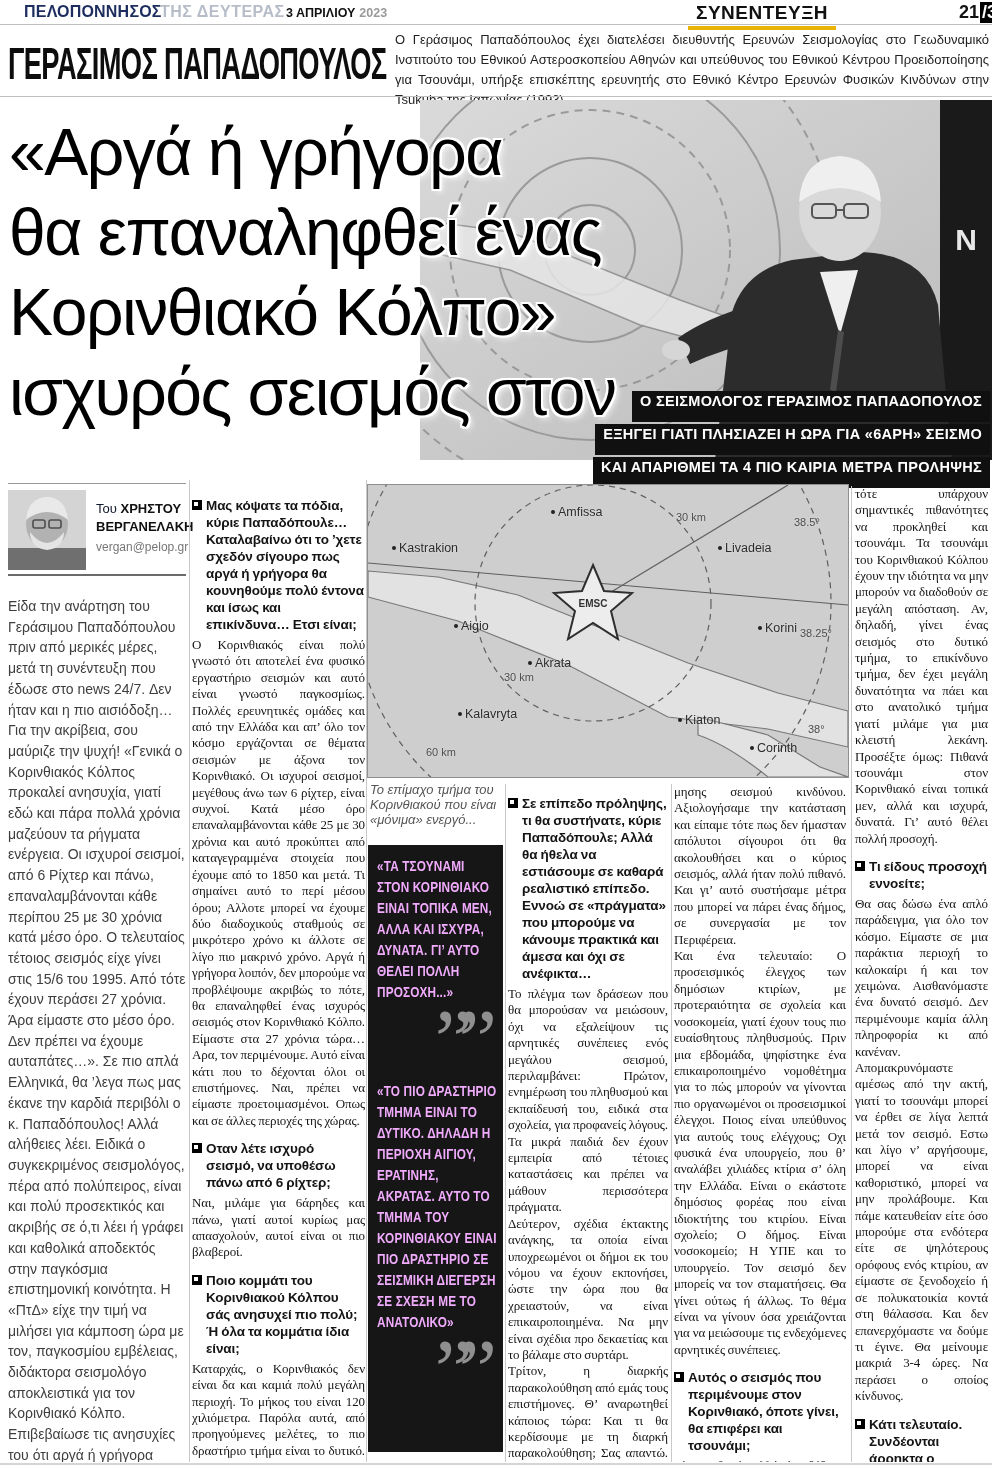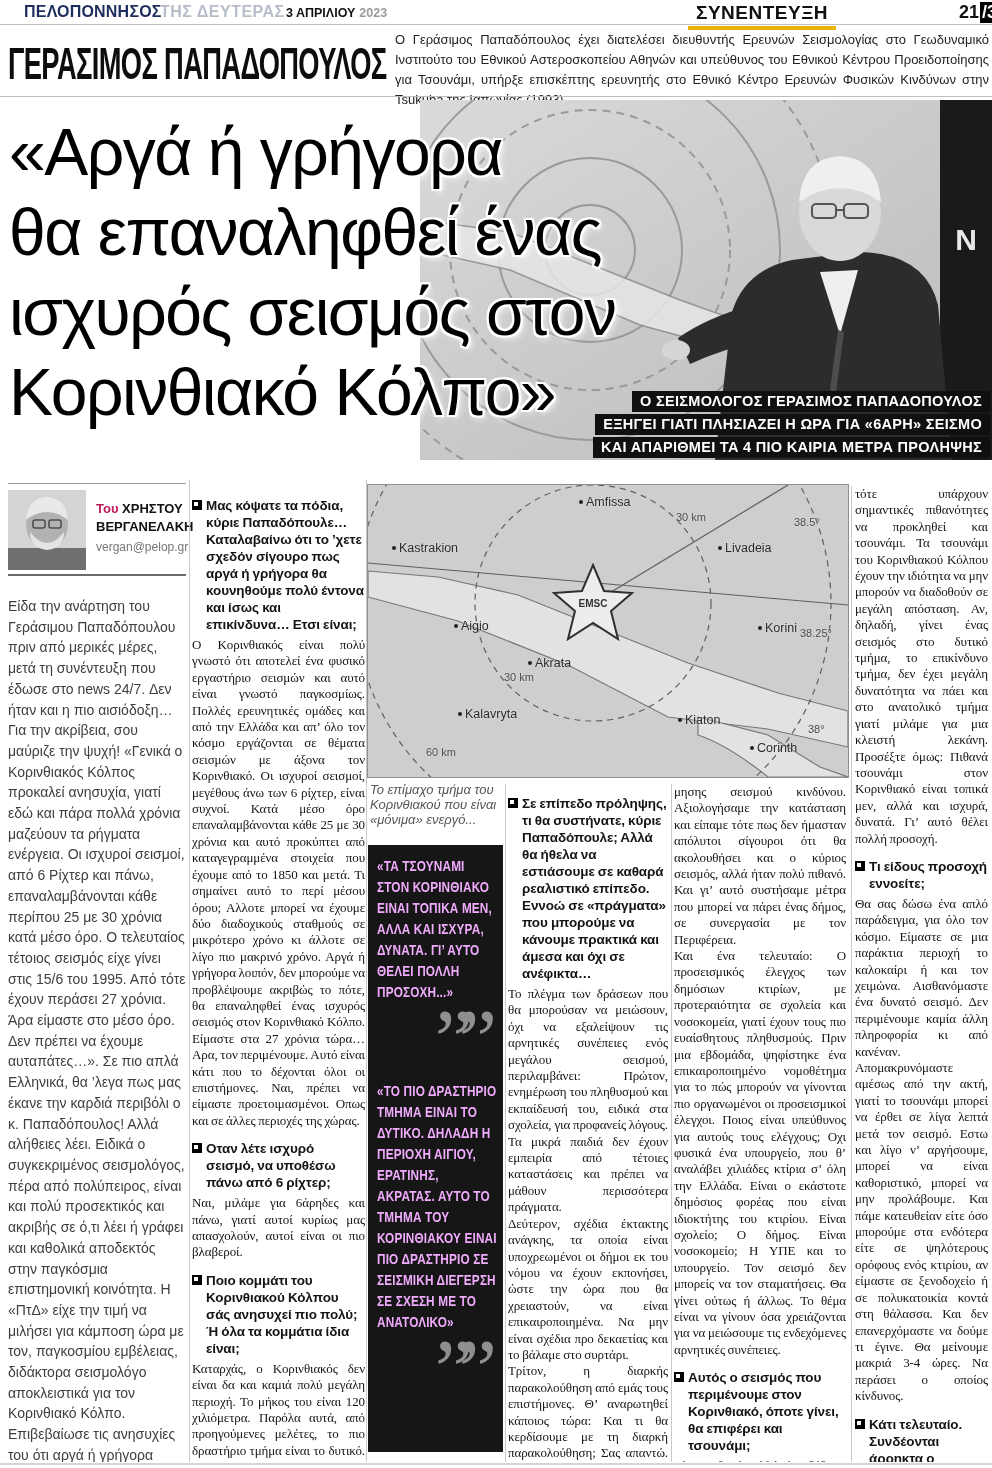--- a/index.html
+++ b/index.html
@@ -20,36 +20,36 @@
   .kicker{position:absolute;left:8px;top:36px;font-size:44px;font-weight:800;color:#0d0d0d;white-space:nowrap;
           letter-spacing:-1px;transform:scaleX(.62);transform-origin:0 50%;line-height:56px;}
   .intro{position:absolute;left:395px;top:30px;width:594px;font-size:13px;line-height:20px;color:#222;text-align:justify;}
   
   .photo{position:absolute;left:420px;top:100px;width:572px;height:360px;background:#c9c9c9;overflow:hidden;}
   .headline{position:absolute;left:9px;top:112px;width:700px;font-weight:400;font-size:66px;line-height:80px;
             letter-spacing:-1.5px;color:#000;
             text-shadow:2px 0 0 #fff,-2px 0 0 #fff,0 2px 0 #fff,0 -2px 0 #fff,2px 2px 0 #fff,-2px -2px 0 #fff,2px -2px 0 #fff,-2px 2px 0 #fff,3px 3px 6px rgba(255,255,255,.9);}
   .capbars{position:absolute;right:2px;top:391px;display:flex;flex-direction:column;align-items:flex-end;gap:2px;}
   .capbars div{background:#101010;color:#fff;font-size:14.5px;font-weight:800;letter-spacing:.3px;
-               padding:2px 8px 3px 8px;white-space:nowrap;margin-left:16px;}
+               padding:2px 8px 13px 8px;white-space:nowrap;margin-left:16px;}
   
   .col{position:absolute;overflow:hidden;}
   .serif{font-family:"Liberation Serif",serif;font-size:13px;line-height:16.4px;text-align:justify;color:#141414;
          letter-spacing:-.1px;word-spacing:-.5px;}
   .serif p{margin:0;}
   .blk-q{font-family:"Liberation Sans",sans-serif;font-weight:700;font-size:13.5px;line-height:17px;
          margin:11px 0 4px 0 !important;padding-left:14px;position:relative;text-align:left;}
   .qbullet{position:absolute;left:0;top:3px;width:10px;height:10px;background:#000;display:inline-block;}
   .qbullet::after{content:"";position:absolute;left:2px;top:2px;width:4px;height:4px;background:#fff;}
   .blk-a{margin:0;}
   
   .authorbox{position:absolute;left:8px;top:483px;width:178px;height:90px;border-top:1px solid #999;}
   .author-photo{position:absolute;left:0;top:6px;width:78px;height:80px;background:#dcdcdc;}
   .author-meta{position:absolute;left:88px;top:16px;font-size:13px;line-height:18px;}
-  .author-prefix{font-weight:700;color:#be185d;}
+  .author-prefix{font-weight:400;color:#0f172a;}
   .author-name{font-weight:800;color:#111;}
   .author-email{font-size:12px;color:#777;text-decoration:none;display:block;margin-top:2px;}
   .lead{position:absolute;left:8px;top:596px;width:178px;height:866px;overflow:hidden;
         font-size:14px;line-height:20.7px;color:#3e3e3e;}
   
   .map{position:absolute;left:368px;top:485px;width:480px;height:292px;background:#d2d2d2;outline:1px solid #8f8f8f;overflow:hidden;}
   .town{position:absolute;font-size:12.5px;color:#2b2b2b;white-space:nowrap;text-shadow:0 0 2px #e8e8e8;}
   .town::before{content:"";display:inline-block;width:4px;height:4px;background:#222;border-radius:50%;margin-right:3px;vertical-align:2px;}
   .scalelab,.latlab{position:absolute;font-size:11px;color:#4d4d4d;white-space:nowrap;text-shadow:0 0 2px #e4e4e4;}
   .map-caption{position:absolute;left:370px;top:782px;width:132px;font-style:italic;font-size:13px;line-height:15px;color:#555;}
@@ -112,22 +112,22 @@
         <rect x="392" y="104" width="24" height="14" rx="4"></rect>
           <rect x="424" y="104" width="24" height="14" rx="4"></rect>
         <line x1="416" y1="110" x2="424" y2="110"></line>
       </g>
     </svg>
   </div>
 
   <div class="headline">
     <div>«Αργά ή γρήγορα</div>
     <div>θα επαναληφθεί ένας</div>
+    <div>Κορινθιακό Κόλπο»</div>
     <div>ισχυρός σεισμός στον</div>
-    <div>Κορινθιακό Κόλπο»</div>
   </div>
 
   <div class="capbars">
     <div>Ο ΣΕΙΣΜΟΛΟΓΟΣ ΓΕΡΑΣΙΜΟΣ ΠΑΠΑΔΟΠΟΥΛΟΣ</div>
     <div>ΕΞΗΓΕΙ ΓΙΑΤΙ ΠΛΗΣΙΑΖΕΙ Η ΩΡΑ ΓΙΑ «6ΑΡΗ» ΣΕΙΣΜΟ</div>
     <div>ΚΑΙ ΑΠΑΡΙΘΜΕΙ ΤΑ 4 ΠΙΟ ΚΑΙΡΙΑ ΜΕΤΡΑ ΠΡΟΛΗΨΗΣ</div>
   </div>
 
   <div class="authorbox">
     <div class="author-photo">
@@ -171,21 +171,21 @@
         <circle cx="225" cy="118" r="118" stroke-dasharray="6 5"></circle>
         <circle cx="225" cy="118" r="238" stroke-dasharray="6 5"></circle>
       </g>
       <line x1="225" y1="118" x2="420" y2="0" stroke="#5f5f5f" stroke-width="1.2"></line>
       <line x1="0" y1="78" x2="480" y2="120" stroke="#5f5f5f" stroke-width="1"></line>
       <polygon points="225,80 236,106 264,108 243,126 250,154 225,138 200,154 207,126 186,108 214,106" fill="#ededed" stroke="#2f2f2f" stroke-width="2"></polygon>
       <text x="225" y="122" font-family="Liberation Sans, sans-serif" font-size="10" font-weight="700" fill="#333" text-anchor="middle">EMSC</text>
     </svg>
     <div style="position:absolute;left:0;top:0;width:480px;height:292px;">
         <span class="town" style="left: 24px; top: 56px;">Kastrakion</span>
-        <span class="town" style="left: 183px; top: 10px; margin-left: 28px;">Amfissa</span>
+        <span class="town" style="left: 183px; top: 20px;">Amfissa</span>
         <span class="town" style="left: 350px; top: 56px;">Livadeia</span>
         <span class="town" style="left: 86px; top: 134px;">Aigio</span>
         <span class="town" style="left: 390px; top: 136px;">Korini</span>
         <span class="town" style="left: 160px; top: 171px;">Akrata</span>
         <span class="town" style="left: 90px; top: 222px;">Kalavryta</span>
         <span class="town" style="left: 310px; top: 228px;">Kiaton</span>
         <span class="town" style="left: 382px; top: 256px; text-align: center;">Corinth</span>
         <span class="scalelab" style="left: 308px; top: 26px;">30 km</span>
         <span class="scalelab" style="left: 136px; top: 186px;">30 km</span>
         <span class="scalelab" style="left: 58px; top: 261px;">60 km</span>

